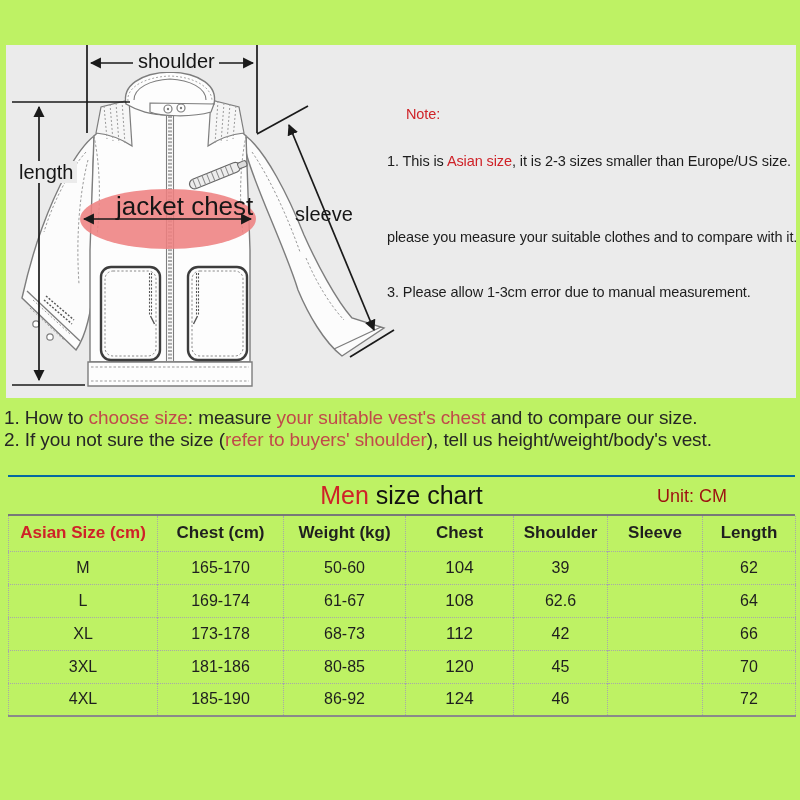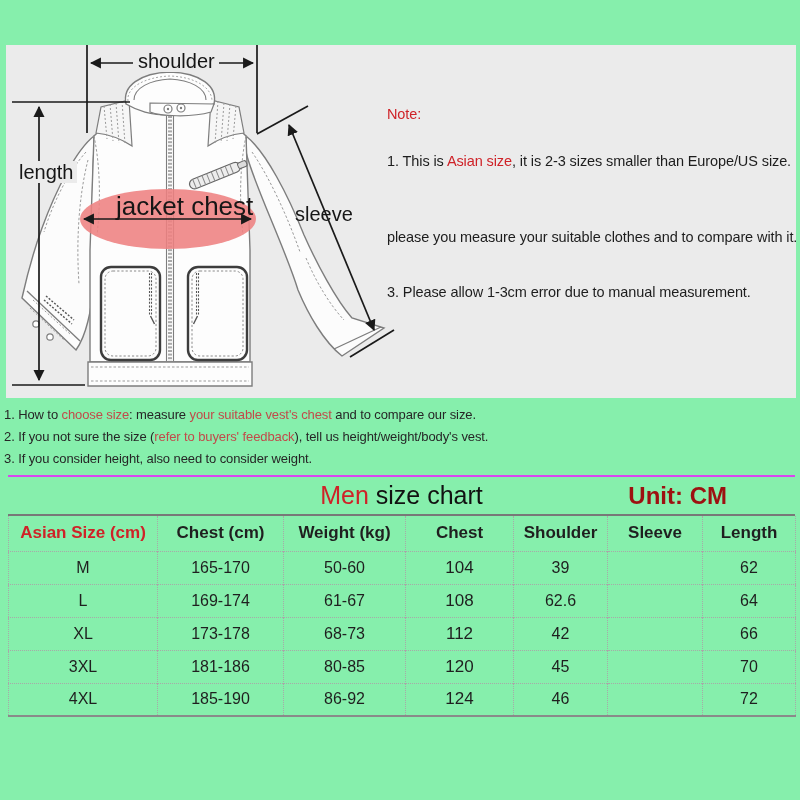--- a/index.html
+++ b/index.html
@@ -1,46 +1,46 @@
 <!DOCTYPE html>
 <html><head>
 <meta charset="utf-8">
 <style>
   * { margin:0; padding:0; box-sizing:border-box; }
   body { background:#fff; font-family:"Liberation Sans","DejaVu Sans",sans-serif; }
-  .stage { position:relative; width:800px; height:800px; background:#86efac; overflow:hidden; }
+  .stage { position:relative; width:800px; height:800px; background:#bef264; overflow:hidden; }
 
   .gray-panel { position:absolute; left:6px; top:45px; width:790px; height:353px; background:#ebebeb; }
 
   .diagram-svg { position:absolute; left:0; top:0; width:420px; height:400px; }
 
   .measure-label { position:absolute; color:#161616; font-size:20px; line-height:22px; }
   .lbl-shoulder { left:134px; top:50px; background:#ebebeb; padding:0 4px; }
   .lbl-length   { left:16px;  top:161px; background:#ebebeb; padding:0 3px; }
   .lbl-chest    { left:116px; top:195px; font-size:26px; }
   .lbl-sleeve   { left:295px; top:203px; }
 
   .note-line { position:absolute; font-size:14.5px; letter-spacing:-0.1px; color:#1d1d1d; white-space:nowrap; }
   .red  { color:#cf2228; }
   .tip-red { color:#c14a4a; }
-  .n-heading { left:387px; top:106px; }
+  .n-heading { left:406px; top:106px; }
   .n1 { left:387px; top:153px; }
   .n2a { left:387px; top:205px; }
   .n2b { left:387px; top:229px; }
   .n3 { left:387px; top:284px; }
 
-  .tip-line { position:absolute; font-size:13px; letter-spacing:-0.1px; color:#262626; white-space:nowrap; }
+  .tip-line { position:absolute; font-size:19px; letter-spacing:-0.1px; color:#262626; white-space:nowrap; }
   .t1 { left:4px; top:407px; }
   .t2 { left:4px; top:429px; }
   .t3 { left:4px; top:451px; }
 
   .size-table-wrap { position:absolute; left:8px; top:475px; width:787px; }
-  .title-row { position:relative; height:41px; border-top:2px solid #d946ef; border-bottom:2px solid #787878; text-align:center; }
+  .title-row { position:relative; height:41px; border-top:2px solid #0369a1; border-bottom:2px solid #787878; text-align:center; }
   .table-title { font-size:25px; color:#111; line-height:37px; }
-  .unit-label { position:absolute; right:68px; top:50%; transform:translateY(-50%); font-size:24px; font-weight:bold; color:#9d1111; }
+  .unit-label { position:absolute; right:68px; top:50%; transform:translateY(-50%); font-size:18px; font-weight:normal; color:#9d1111; }
 
   table.size-table { border-collapse:collapse; table-layout:fixed; width:787px;
     border-left:1px dotted #a8a8a8; border-right:1px dotted #a8a8a8; border-bottom:2px solid #8a8a8a; }
   .size-table th, .size-table td { text-align:center; vertical-align:middle; color:#1f1f1f; }
   .size-table th + th, .size-table td + td { border-left:1px dotted #a8a8a8; }
   .size-table thead th { height:35px; font-size:17px; font-weight:bold; }
   .size-table tbody td { height:33px; font-size:16px; border-top:1px dotted #a8a8a8; }
   .size-table td.chest { font-weight:normal; font-size:17px; }
   .size-table th.red { color:#cf2228; }
 </style>
@@ -133,22 +133,21 @@
   <div class="measure-label lbl-length">length</div>
   <div class="measure-label lbl-chest">jacket chest</div>
   <div class="measure-label lbl-sleeve">sleeve</div>
 
   <div class="note-line red n-heading">Note:</div>
   <div class="note-line n1"><span>1. This is </span><span class="red">Asian size</span><span>, it is 2-3 sizes smaller than Europe/US size.</span></div>
   <div class="note-line n2b">please you measure your suitable clothes and to compare with it.</div>
   <div class="note-line n3">3. Please allow 1-3cm error due to manual measurement.</div>
 
   <div class="tip-line t1"><span>1. How to </span><span class="tip-red">choose size</span><span>: measure </span><span class="tip-red">your suitable vest's chest</span><span> and to compare our size.</span></div>
-  <div class="tip-line t2"><span>2. If you not sure the size (</span><span class="tip-red">refer to buyers' feedback</span><span>), tell us height/weight/body's vest.</span></div>
-  <div class="tip-line t3">3. If you consider height, also need to consider weight.</div>
+  <div class="tip-line t2"><span>2. If you not sure the size (</span><span class="tip-red">refer to buyers' shoulder</span><span>), tell us height/weight/body's vest.</span></div>
 
   <div class="size-table-wrap">
     <div class="title-row">
       <span class="table-title"><span class="red">Men</span><span> size chart</span></span>
       <span class="unit-label">Unit: CM</span>
     </div>
     <table class="size-table">
       <colgroup>
         <col style="width:149px">
           <col style="width:126px">

